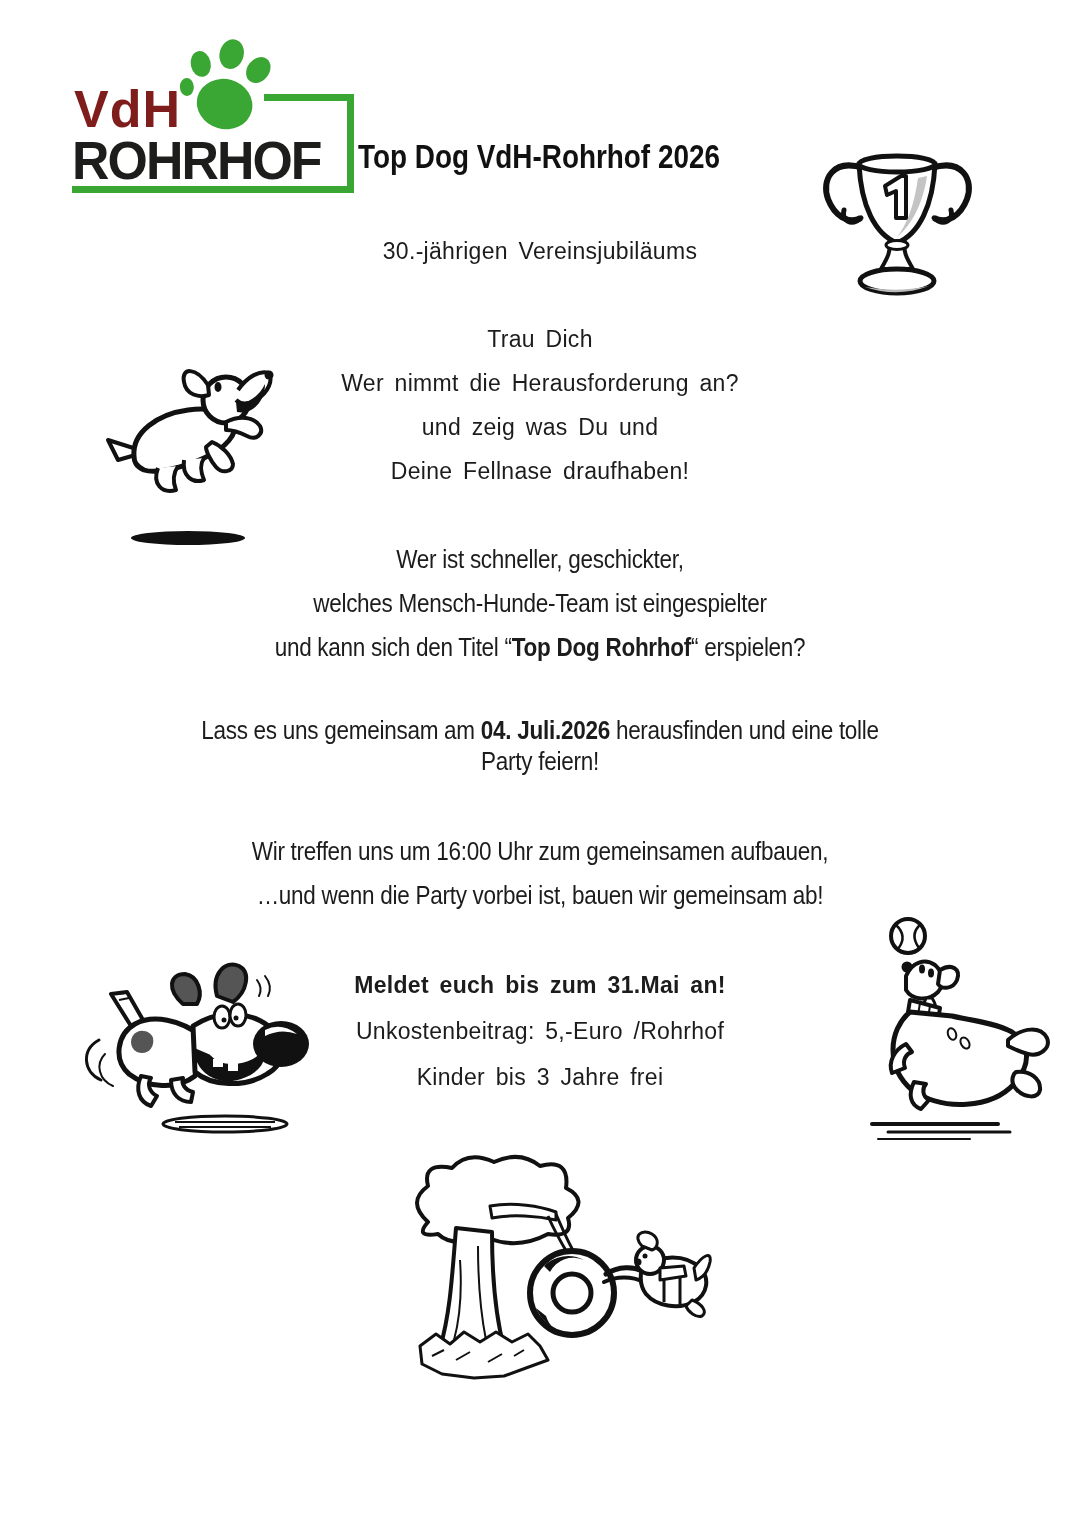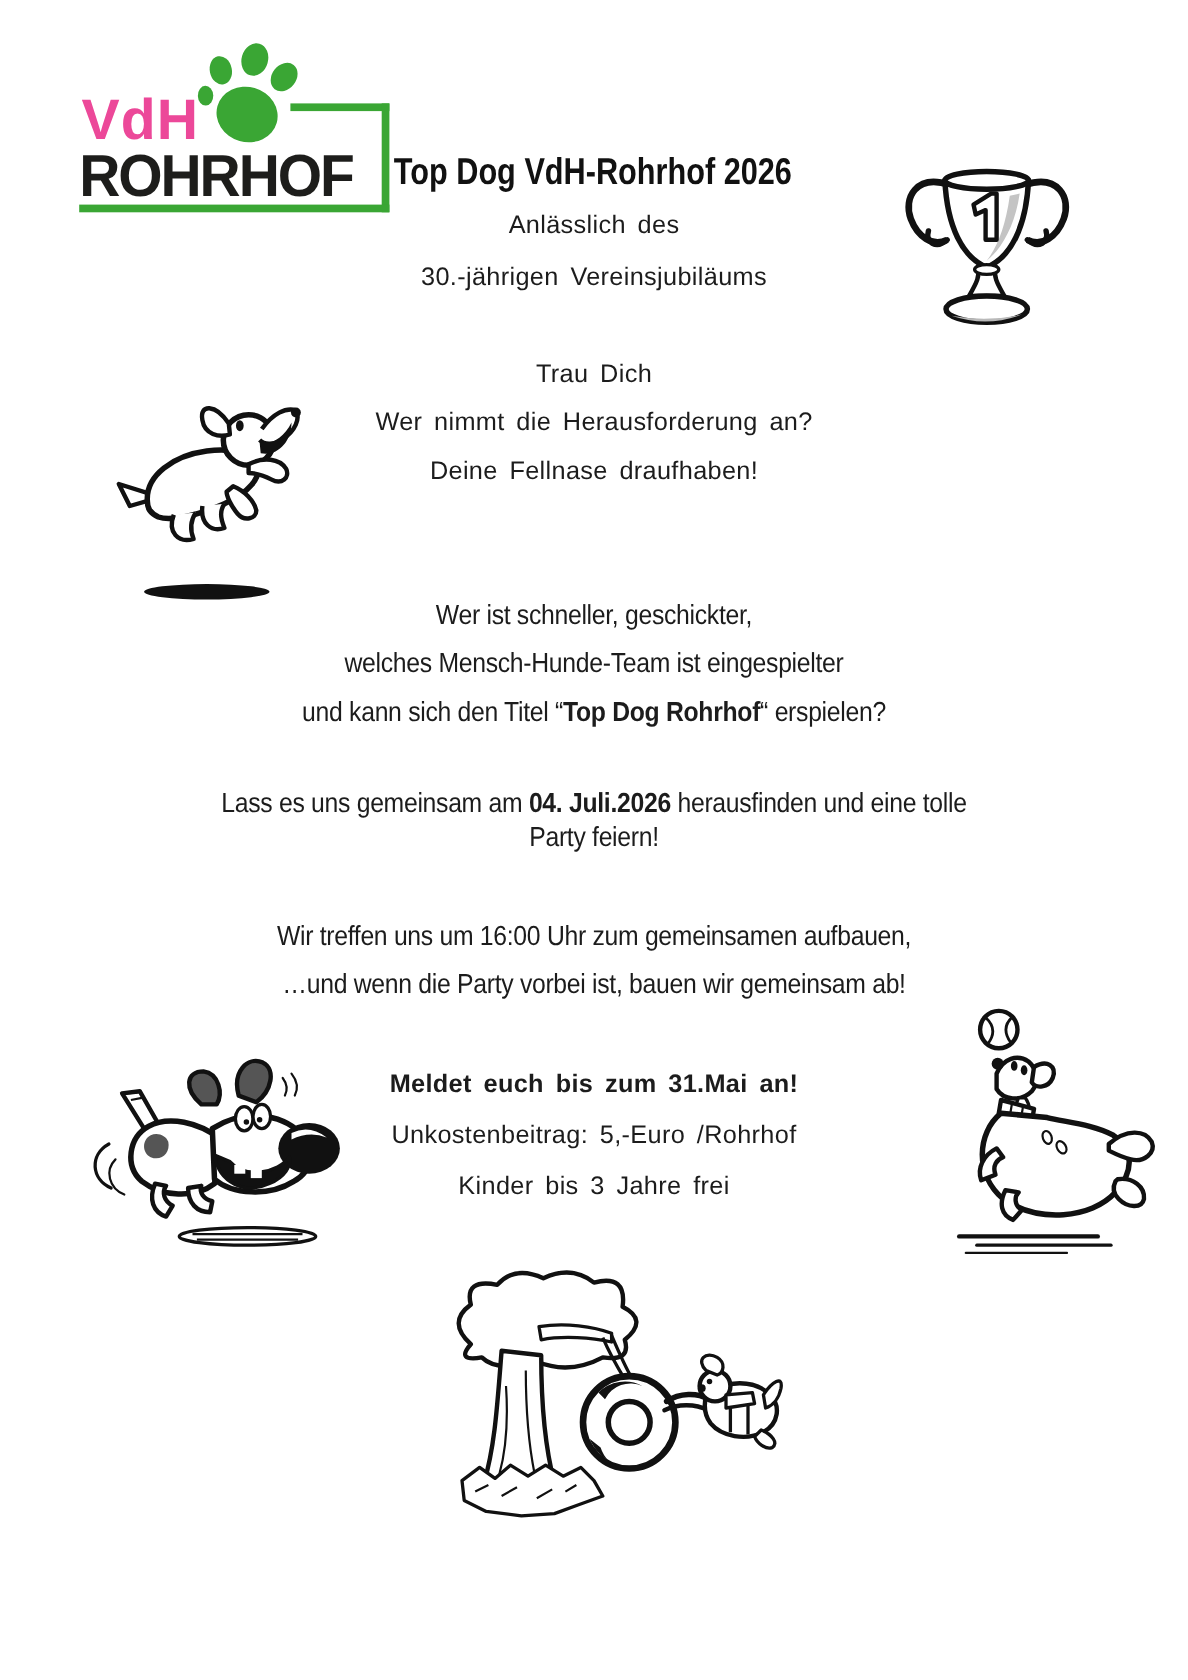--- a/index.html
+++ b/index.html
@@ -3,21 +3,21 @@
 <meta charset="utf-8">
 <style>
   html,body{margin:0;padding:0;background:#fff;}
   .page{
     position:relative;width:1080px;height:1527px;margin:0 auto;background:#fff;
     overflow:hidden;font-family:"Liberation Sans",sans-serif;color:#1a1a1a;
   }
   
   .logo-vdh{
     position:absolute;left:74px;top:86px;font-size:52px;font-weight:bold;
-    color:#ec4899;line-height:0.9;letter-spacing:1px;white-space:nowrap;
+    color:#7f1d1d;line-height:0.9;letter-spacing:1px;white-space:nowrap;
   }
   .logo-rohrhof{
     position:absolute;left:72px;top:136px;font-size:54px;font-weight:bold;
     color:#1d1d1b;line-height:0.9;letter-spacing:-2px;white-space:nowrap;
     transform:scaleX(0.96);transform-origin:left top;
   }
   .bracket{position:absolute;background:#3aa634;}
   .bracket-top{left:264px;top:94px;width:90px;height:7px;}
   .bracket-right{left:347px;top:94px;width:7px;height:99px;}
   .bracket-bottom{left:72px;top:186px;width:282px;height:7px;}
@@ -67,21 +67,20 @@
         <ellipse cx="50" cy="72" rx="28" ry="25"></ellipse>
         <ellipse cx="16" cy="40" rx="10" ry="13" transform="rotate(-28 16 40)"></ellipse>
         <ellipse cx="43" cy="22" rx="12" ry="15"></ellipse>
         <ellipse cx="73" cy="30" rx="11" ry="14" transform="rotate(22 73 30)"></ellipse>
         <ellipse cx="9" cy="66" rx="7" ry="9" transform="rotate(-18 9 66)"></ellipse>
       </g>
     </svg>
   </div>
 
   <div class="title">Top Dog VdH-Rohrhof 2026</div>
-  <div class="centerline geo occ1">Anlässlich des</div>
   <div class="centerline geo occ2">30.-jährigen Vereinsjubiläums</div>
 
   <div class="illus trophy">
     <svg viewBox="0 0 165 162">
       <path d="M48 22 C18 12 6 34 13 53 C19 69 33 79 46 72" fill="#fff" stroke="#111" stroke-width="6"></path>
       <path d="M46 72 C36 81 26 74 29 64" fill="none" stroke="#111" stroke-width="5" stroke-linecap="round"></path>
       <path d="M117 22 C147 12 159 34 152 53 C146 69 132 79 119 72" fill="#fff" stroke="#111" stroke-width="6"></path>
       <path d="M119 72 C129 81 139 74 136 64" fill="none" stroke="#111" stroke-width="5" stroke-linecap="round"></path>
       <path d="M44 18 C46 60 60 88 82 97 C104 88 118 60 120 18 Z" fill="#fff" stroke="#111" stroke-width="5" stroke-linejoin="round"></path>
       <path d="M103 32 C99 60 92 78 82 91 C96 80 108 58 112 30 Z" fill="#c4c4c4"></path>
@@ -90,20 +89,21 @@
       <ellipse cx="82" cy="99" rx="11" ry="4.5" fill="#fff" stroke="#111" stroke-width="3"></ellipse>
       <ellipse cx="82" cy="135" rx="37" ry="12" fill="#fff" stroke="#111" stroke-width="5"></ellipse>
       <path d="M50 141 Q82 152 114 140 Q82 147 50 141 Z" fill="#b9b9b9"></path>
       <path d="M70 40 L86 30 L91 30 L91 72 L81 72 L81 45 L72 49 Z" fill="#fff" stroke="#111" stroke-width="4" stroke-linejoin="round"></path>
     </svg>
   </div>
 
   <div class="centerline geo challenge">
     <div>Trau Dich</div>
     <div>Wer nimmt die Herausforderung an?</div>
+    <div>und zeig was Du und</div>
     <div>Deine Fellnase draufhaben!</div>
   </div>
 
   <div class="illus dog-jump">
     <svg viewBox="0 0 205 200">
       <ellipse cx="100" cy="186" rx="57" ry="7" fill="#111"></ellipse>
       <path d="M20 88 L58 100 L30 108 Z" fill="#fff" stroke="#111" stroke-width="4" stroke-linejoin="round"></path>
       <path d="M46 104 C44 80 70 62 100 58 C124 55 140 60 146 70 C150 82 138 96 116 106 C94 116 68 122 56 118 C48 114 46 110 46 104 Z" fill="#fff" stroke="#111" stroke-width="5" stroke-linejoin="round"></path>
       <path d="M70 116 C64 132 74 142 88 138 C84 128 86 120 90 114" fill="#fff" stroke="#111" stroke-width="4" stroke-linejoin="round"></path>
       <path d="M96 108 C94 124 104 132 116 128 C112 118 112 112 116 106" fill="#fff" stroke="#111" stroke-width="4" stroke-linejoin="round"></path>

